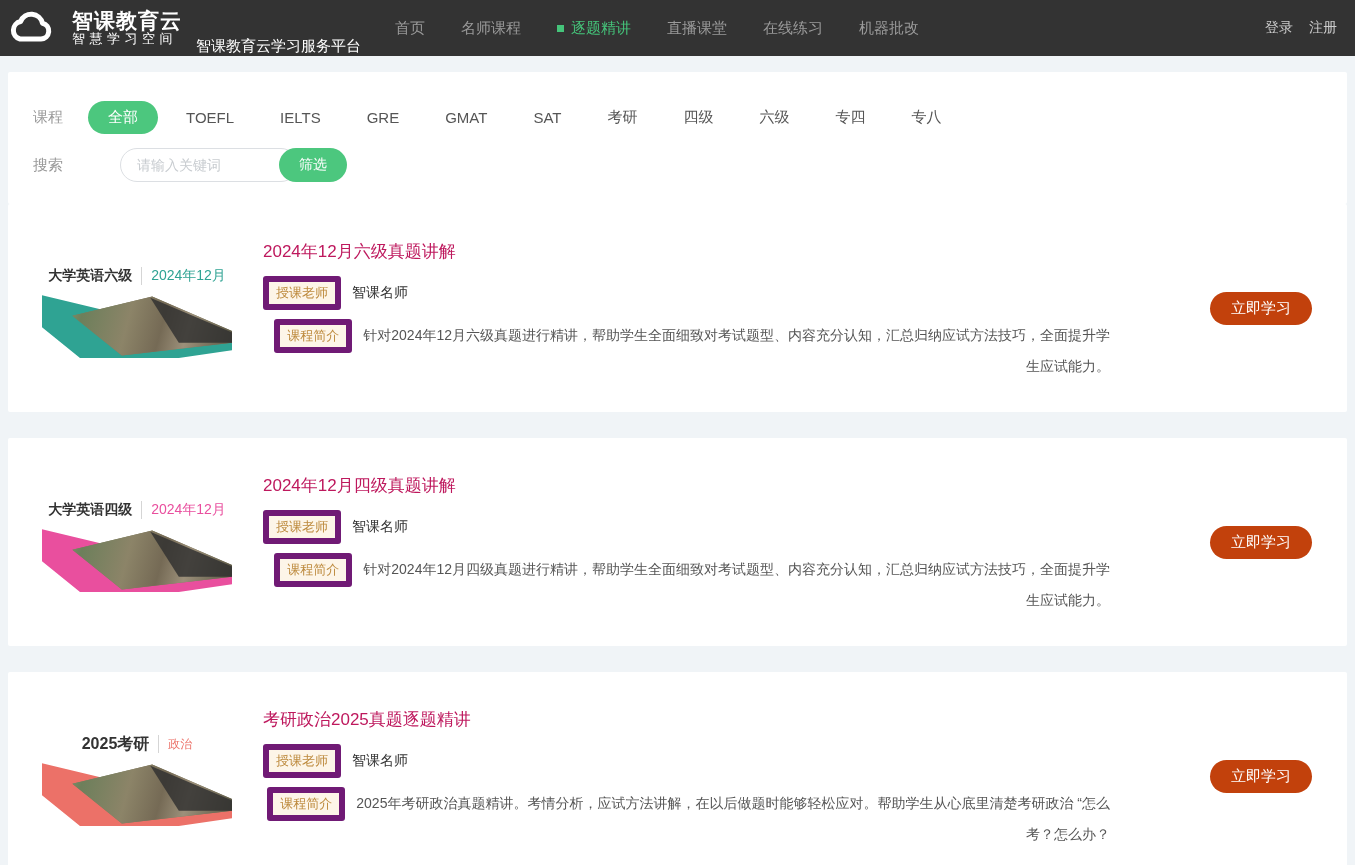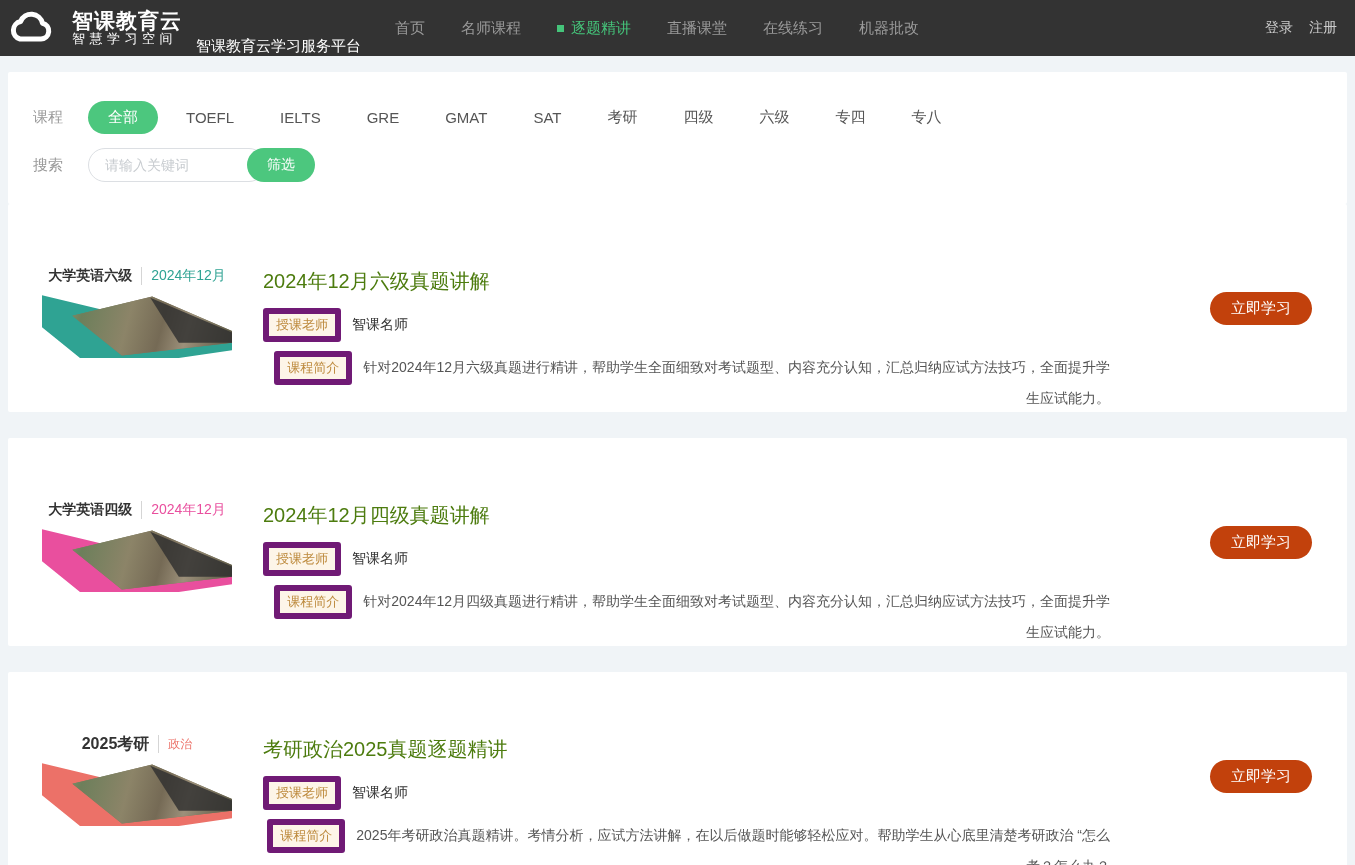--- a/index.html
+++ b/index.html
@@ -26,21 +26,21 @@
   .nav-item { color:#9a9a9a; font-size:15px; padding:0 18px; display:flex; align-items:center; gap:7px; white-space:nowrap; }
   .nav-item.active { color:#45c47a; }
   .nav-dot { width:7px; height:7px; background:#45c47a; display:inline-block; }
   .auth { margin-left:auto; display:flex; gap:16px; }
   .auth a { color:#cccccc; font-size:14px; }
 
   
   .panel { background:#ffffff; margin:0 8px; border-radius:2px; }
   .filter-panel { margin-top:16px; padding:29px 25px 22px; }
   .filter-row { display:flex; align-items:center; }
-  .filter-row + .filter-row { margin-top:14px; }
+  .filter-row + .filter-row { margin-top:14px;gap:32px; }
   .flabel { color:#999; font-size:15px; width:55px; flex:0 0 55px; }
   .cats { display:flex; align-items:center; gap:46px; flex-wrap:nowrap; }
   .cat { color:#555; font-size:15px; }
   .cat.active {
     background:#4cc77e; color:#fff; border-radius:17px;
     padding:7px 20px; margin-right:-18px;
   }
   .searchbox { position:relative; width:227px; height:34px; }
   .searchbox input {
     width:178px; height:34px; border:1px solid #dcdfe3; border-radius:17px;
@@ -77,21 +77,21 @@
   .art .photo {
     position:absolute; inset:0;
     background:linear-gradient(105deg,#9db483 0%, #6d7f5b 22%, #8c8468 45%, #756a55 62%, #9c907a 75%, #55523f 100%),#7b7a5e;
     clip-path:polygon(16% 34%, 58% 4%, 100% 58%, 100% 76%, 42% 96%);
   }
   .art .shade {
     position:absolute; inset:0; background:#2f2f2f; opacity:.82;
     clip-path:polygon(57% 6%, 100% 60%, 100% 76%, 72% 76%);
   }
   .card-content { flex:1 1 auto; align-self:stretch; padding:36px 100px 0 31px; min-width:0; }
-  .course-title { font-size:20px; font-weight:normal; color:#4d7c0f; margin-bottom:13px; cursor:pointer;margin-top:28px; }
+  .course-title { font-size:17px; font-weight:normal; color:#be185d; margin-bottom:13px; cursor:pointer; }
   .meta-line { margin-bottom:9px; font-size:14px; color:#333; }
   .tag {
     display:inline-block; font-size:13px; color:#bd8a3d;
     background:#fdf5e8; border:6px solid #701a75; border-radius:3px;
     padding:2px 7px; margin-right:11px; line-height:18px;
   }
   .intro-line { font-size:14px; color:#555; line-height:27px;text-align:right; }
   .learn-btn {
     flex:0 0 102px; width:102px; height:33px; margin-right:35px;
     background:#c2410c; color:#fff; font-size:15px; border:none;

